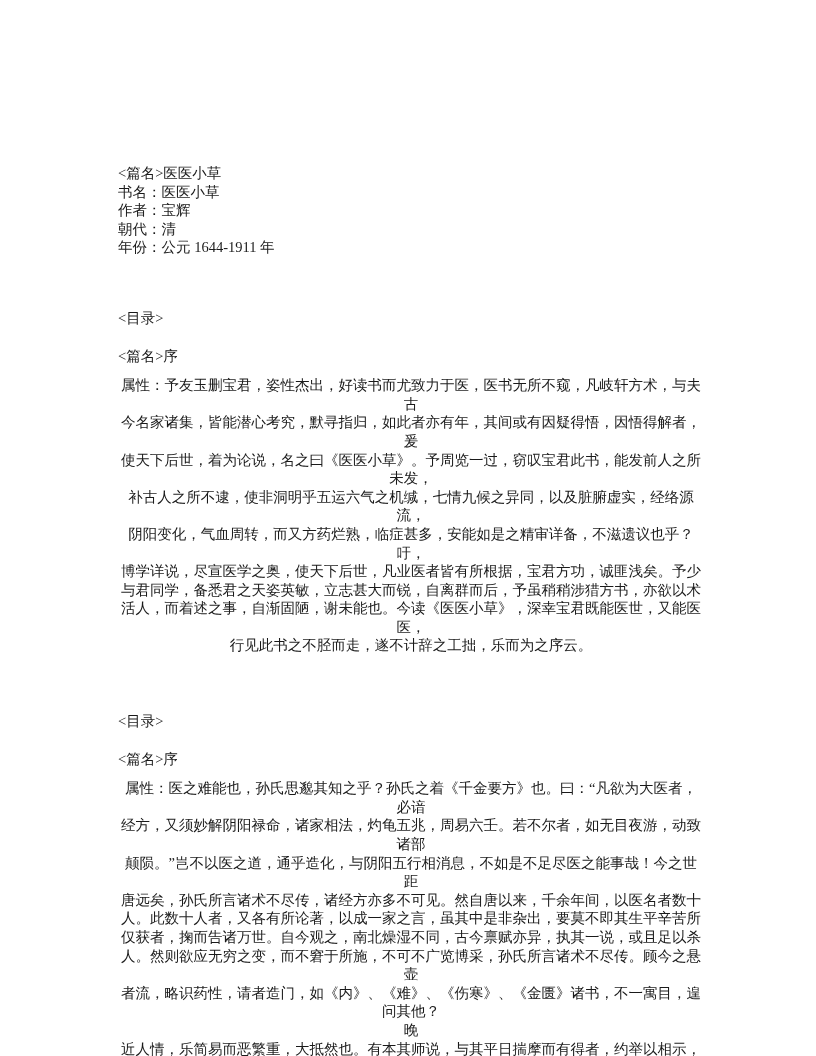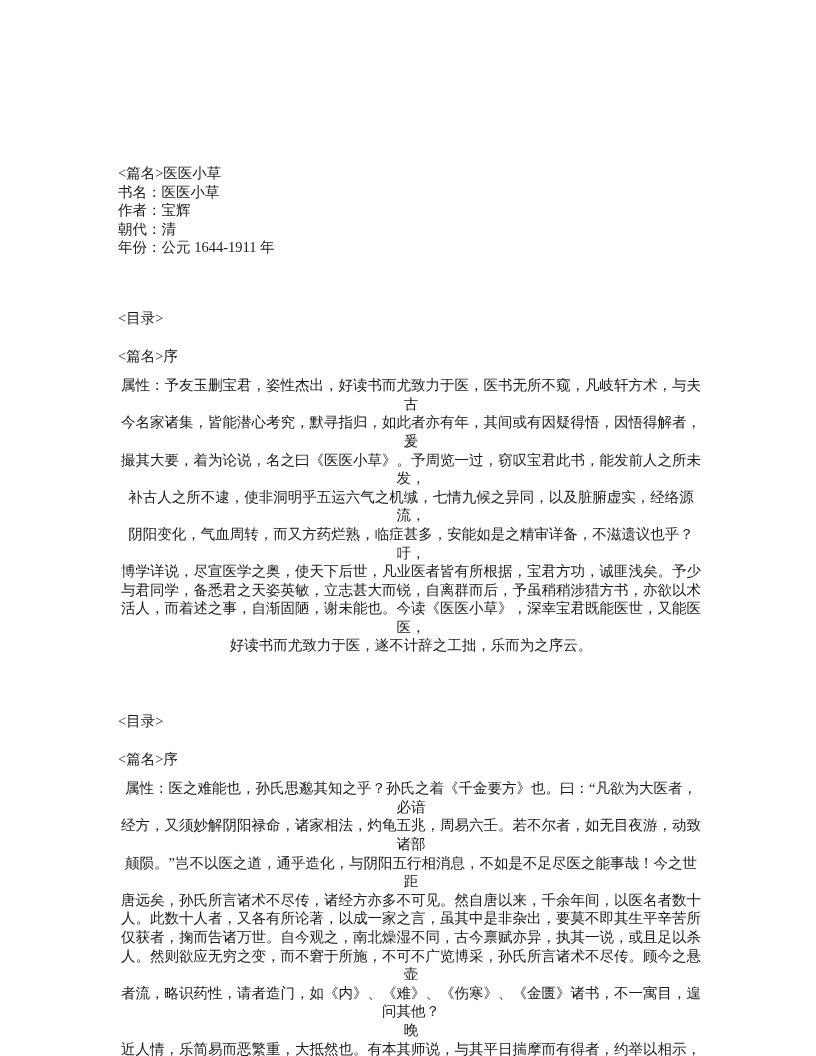--- a/index.html
+++ b/index.html
@@ -43,27 +43,27 @@
       <div class="line">朝代：清</div>
       <div class="line">年份：公元 1644-1911 年</div>
     </div>
 
   <section>
     <div class="line toc-label-1">&lt;目录&gt;</div>
     <div class="line chapter-label">&lt;篇名&gt;序</div>
     <div class="body-para">
         <div class="line">属性：予友玉删宝君，姿性杰出，好读书而尤致力于医，医书无所不窥，凡岐轩方术，与夫古</div>
         <div class="line">今名家诸集，皆能潜心考究，默寻指归，如此者亦有年，其间或有因疑得悟，因悟得解者，爰</div>
-        <div class="line">撮其大要，着为论说，名之曰《医医小草》。予周览一过，窃叹宝君此书，能发前人之所未发，</div>
+        <div class="line">使天下后世，着为论说，名之曰《医医小草》。予周览一过，窃叹宝君此书，能发前人之所未发，</div>
         <div class="line">补古人之所不逮，使非洞明乎五运六气之机缄，七情九候之异同，以及脏腑虚实，经络源流，</div>
         <div class="line">阴阳变化，气血周转，而又方药烂熟，临症甚多，安能如是之精审详备，不滋遗议也乎？吁，</div>
         <div class="line">博学详说，尽宣医学之奥，使天下后世，凡业医者皆有所根据，宝君方功，诚匪浅矣。予少</div>
         <div class="line">与君同学，备悉君之天姿英敏，立志甚大而锐，自离群而后，予虽稍稍涉猎方书，亦欲以术</div>
         <div class="line">活人，而着述之事，自渐固陋，谢未能也。今读《医医小草》，深幸宝君既能医世，又能医医，</div>
-        <div class="line">好读书而尤致力于医，遂不计辞之工拙，乐而为之序云。</div>
+        <div class="line">行见此书之不胫而走，遂不计辞之工拙，乐而为之序云。</div>
       </div>
   </section>
 
   <section>
     <div class="line toc-label-2">&lt;目录&gt;</div>
     <div class="line chapter-label">&lt;篇名&gt;序</div>
     <div class="body-para">
         <div class="line">属性：医之难能也，孙氏思邈其知之乎？孙氏之着《千金要方》也。曰：“凡欲为大医者，必谙</div>
         <div class="line">经方，又须妙解阴阳禄命，诸家相法，灼龟五兆，周易六壬。若不尔者，如无目夜游，动致</div>
         <div class="line">诸部</div>

